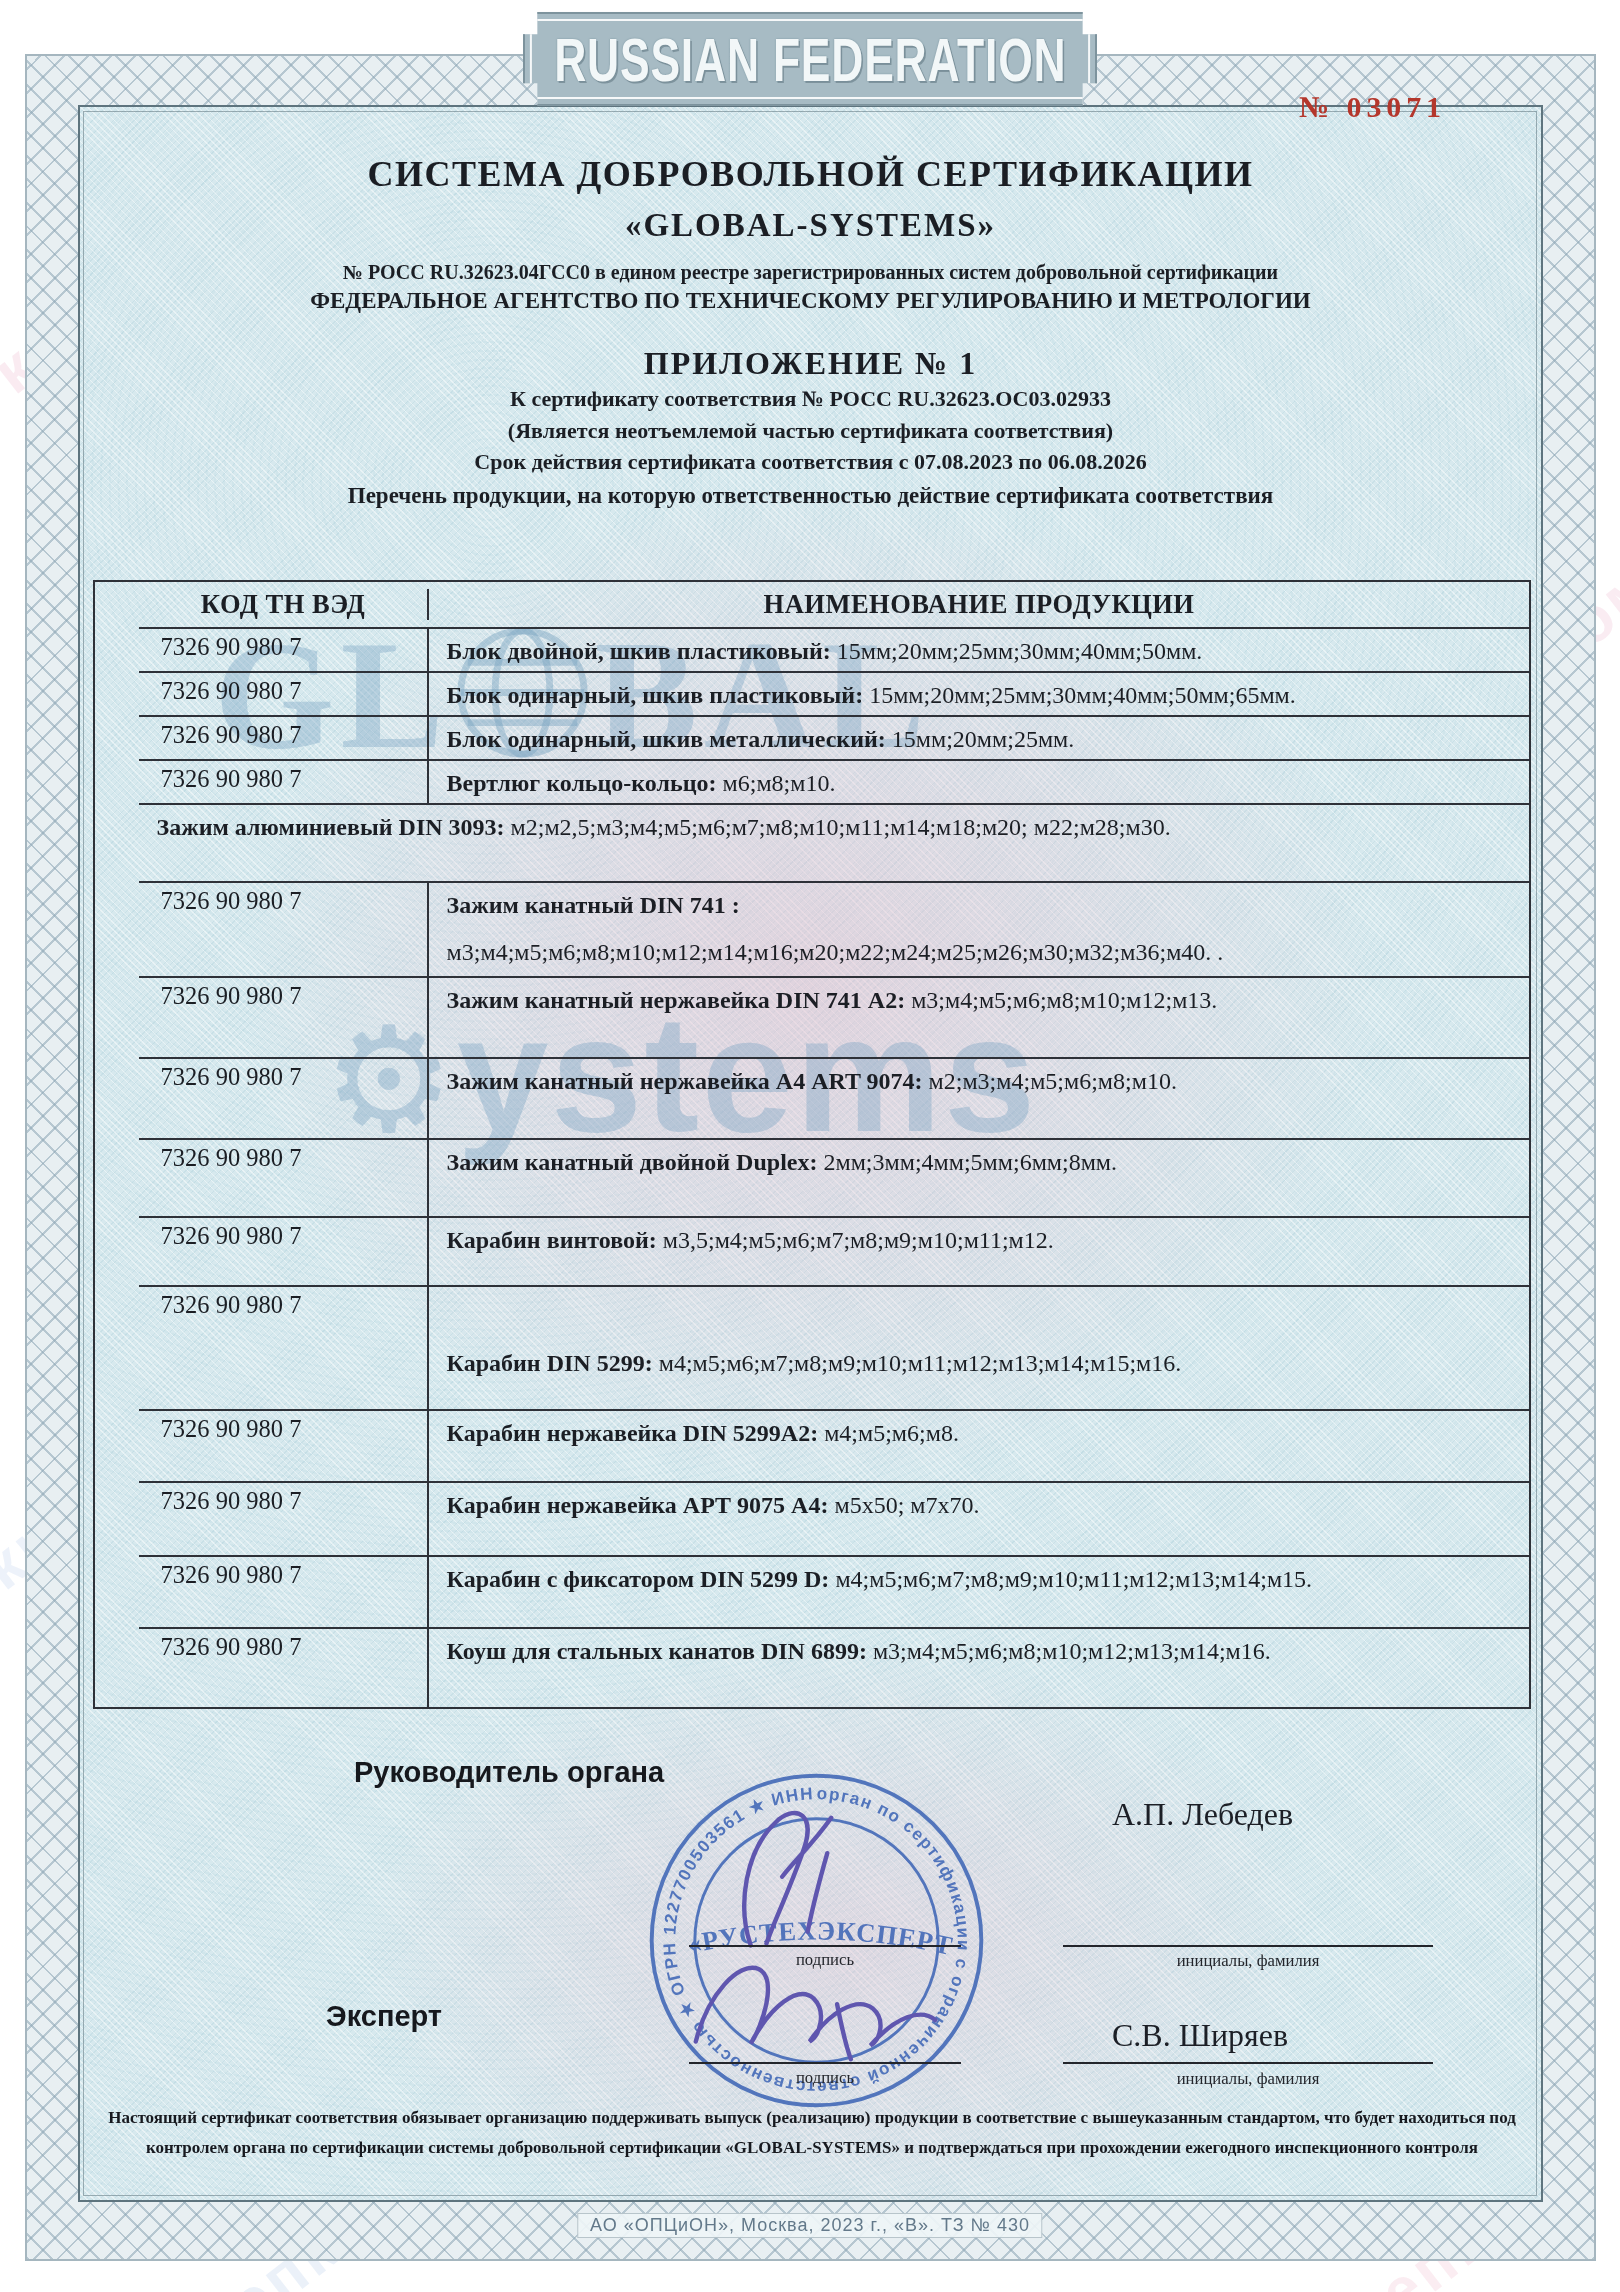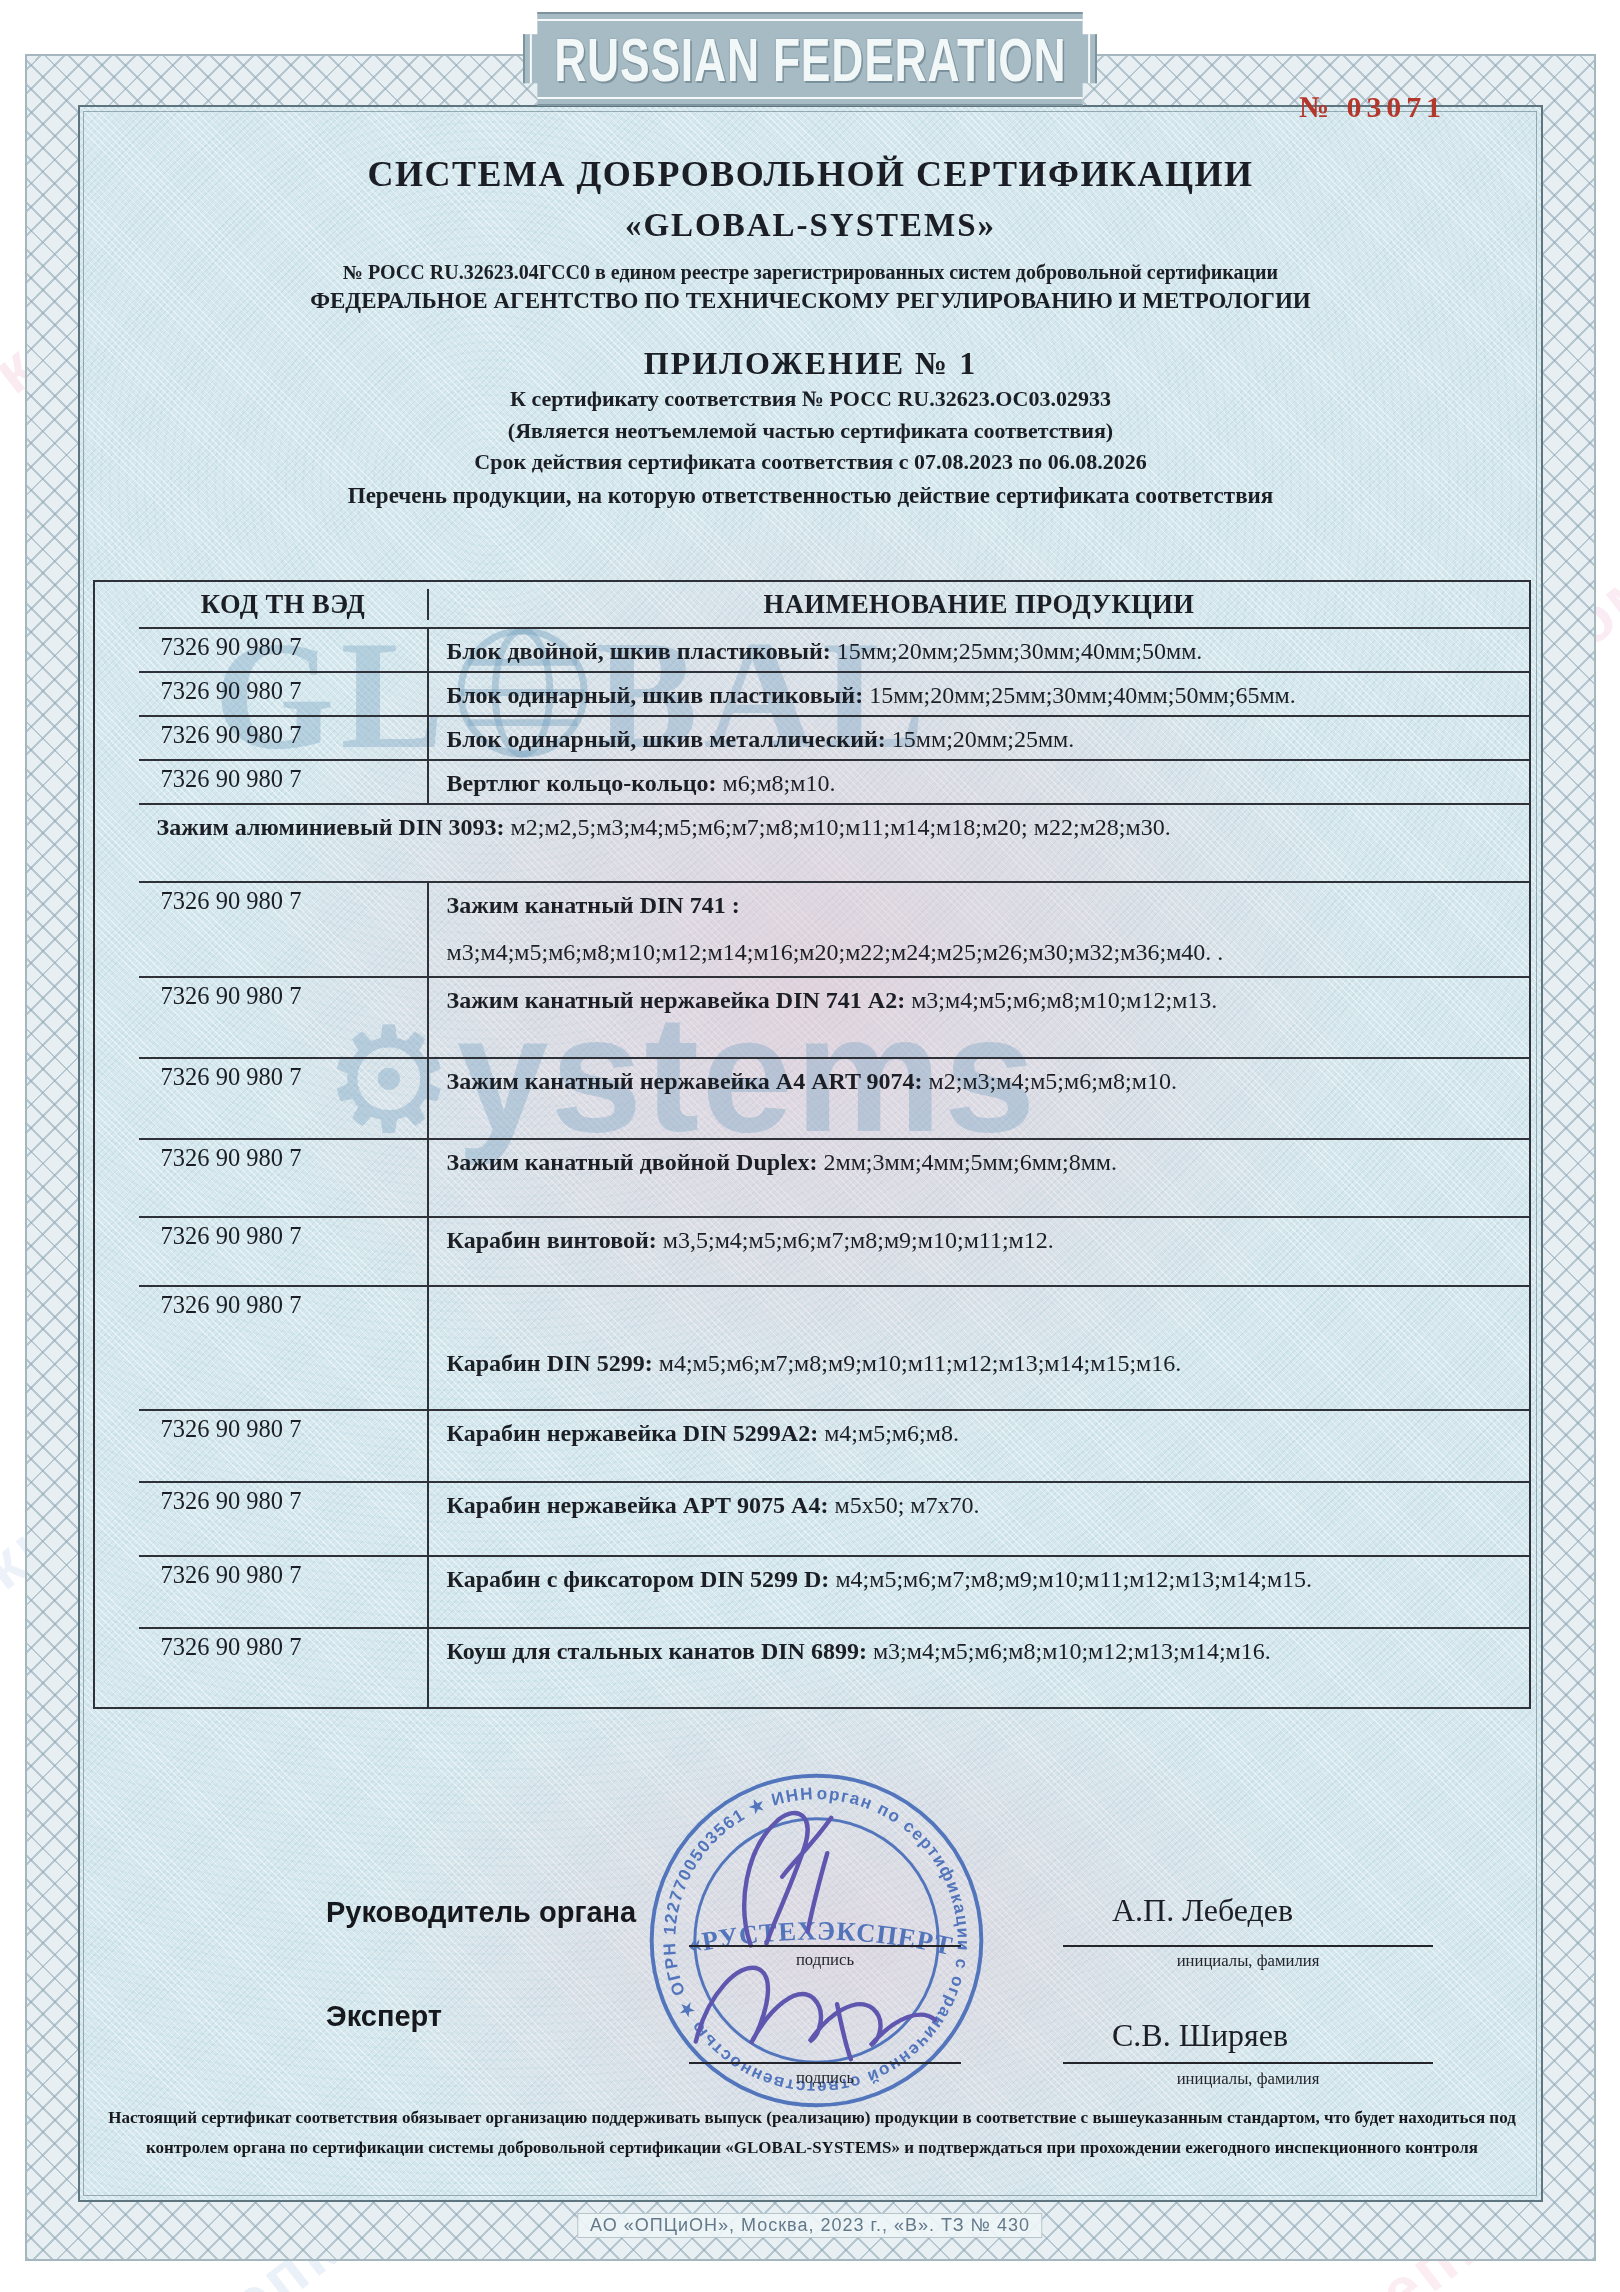--- a/index.html
+++ b/index.html
@@ -112,34 +112,34 @@
   .r10{min-height:69px;}
   .r11{min-height:124px;}
   .r11 .c-name{padding-top:61px;}
   .r12{min-height:72px;}
   .r13{min-height:74px;}
   .r14{min-height:72px;}
   .r15{min-height:80px;}
 
   
   .role{position:absolute;left:326px;z-index:4;font-family:"Liberation Sans",sans-serif;font-weight:700;font-size:29px;color:#16181d;}
-  .role1{top:1896px;}
+  .role1{top:1756px;margin-left:28px;}
   .role2{top:2000px;}
   .sigline{position:absolute;height:0;border-top:2px solid #23252b;z-index:7;}
   .sl1{left:689px;top:1945px;width:272px;}
   .sl2{left:1063px;top:1945px;width:370px;}
   .sl3{left:689px;top:2062px;width:272px;}
   .sl4{left:1063px;top:2062px;width:370px;}
   .caption{position:absolute;z-index:7;font-size:16.7px;color:#23252b;text-align:center;}
   .cap1{left:689px;top:1950px;width:272px;}
   .cap2{left:1063px;top:1951px;width:370px;}
   .cap3{left:689px;top:2068px;width:272px;}
   .cap4{left:1063px;top:2069px;width:370px;}
   .signame{position:absolute;z-index:6;font-size:32px;color:#1c1f26;}
-  .sn1{left:1112px;top:1892px;text-align:right;}
+  .sn1{left:1112px;top:1796px;text-align:right;}
   .sn2{left:1112px;top:2017px;}
 
   .stampwrap{position:absolute;left:635px;top:1759px;width:363px;height:363px;z-index:5;opacity:0.85;}
 
   
   .footnote{
     position:absolute;left:93px;top:2103px;width:1438px;z-index:4;
     font-weight:700;font-size:17px;line-height:1.75;text-align:center;color:#17191f;
   }
   .imprint{

